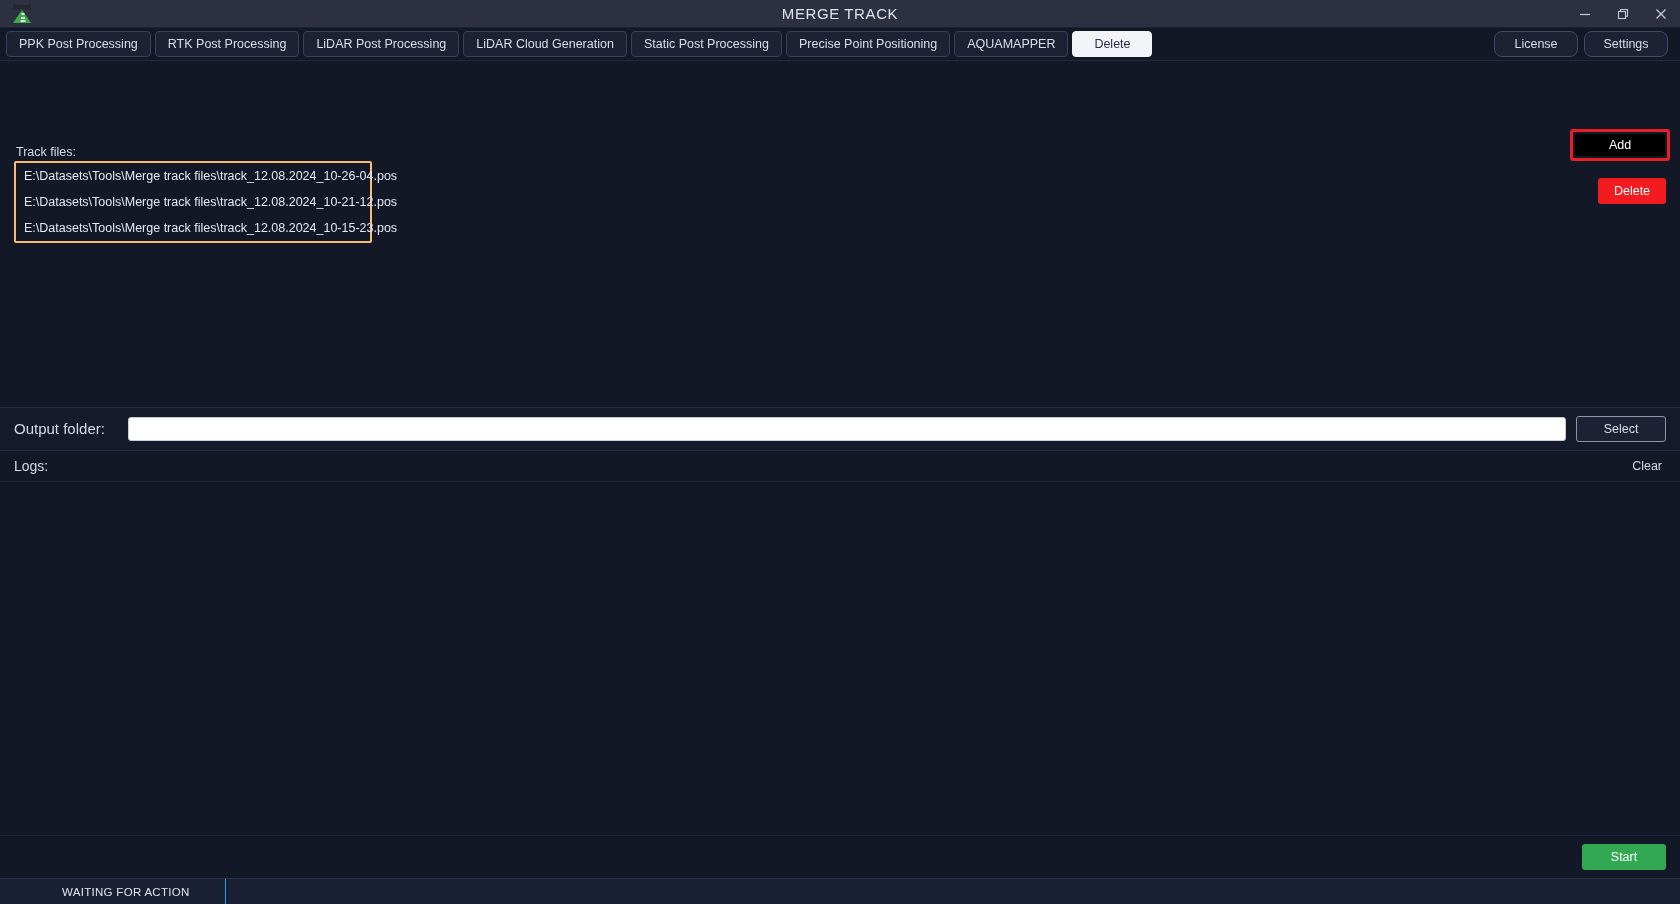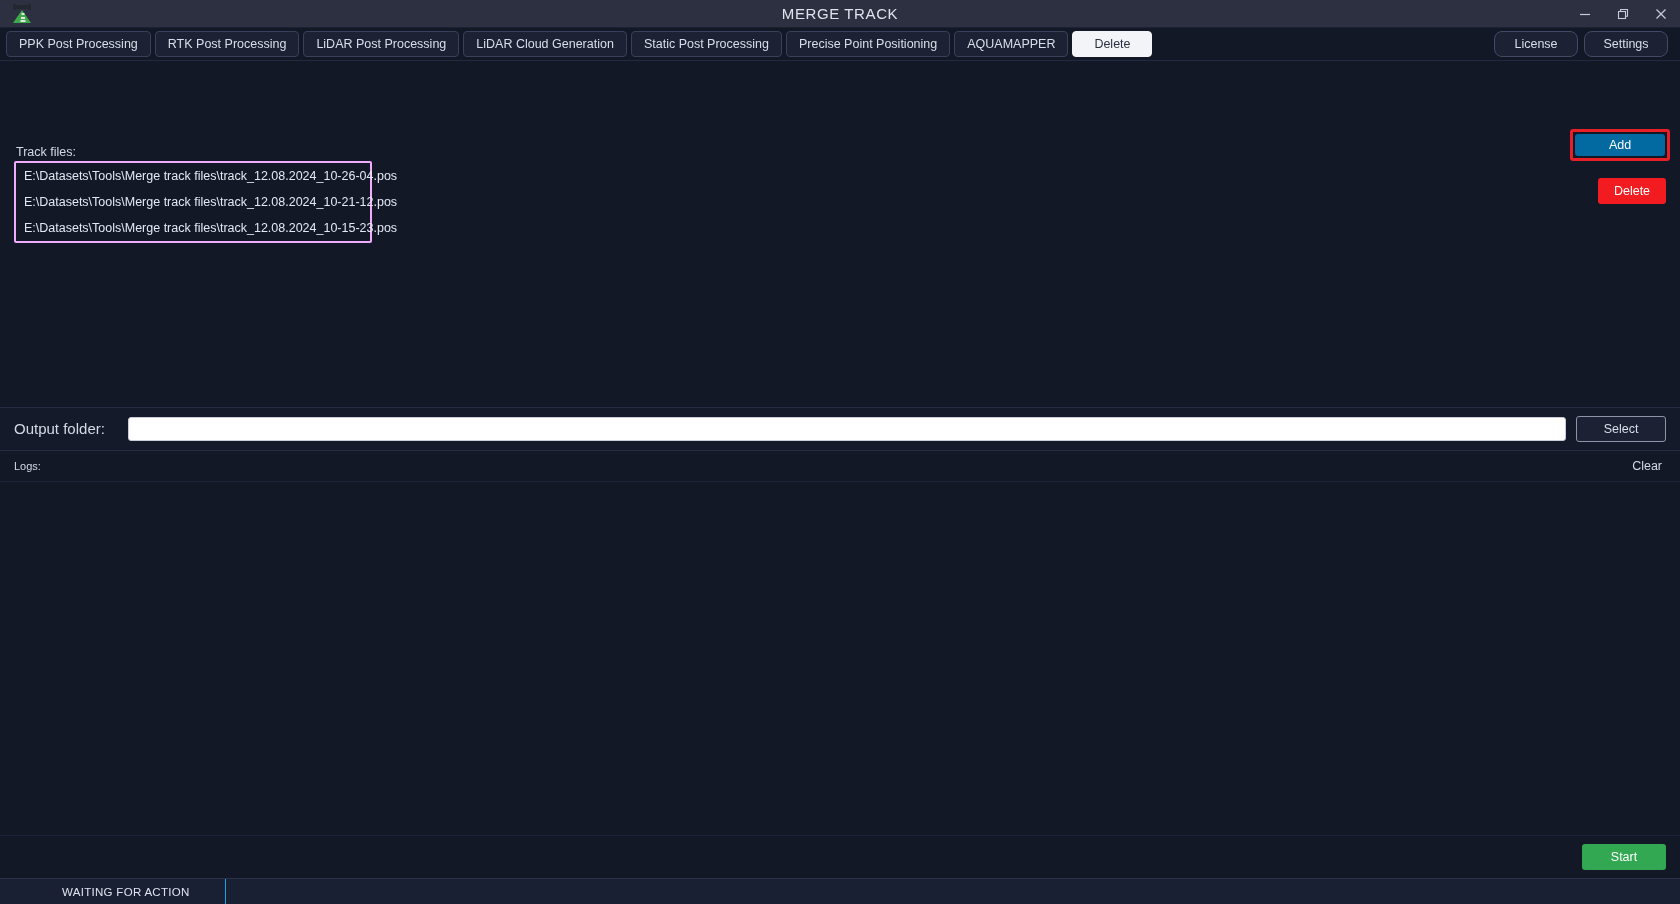--- a/index.html
+++ b/index.html
@@ -163,21 +163,21 @@
     color: #d5d9e6;
     margin-top: 16px;
   }
   #track-files-label { left: 16px; top: 68px; }
 
   .filelist-wrap {
     position: absolute;
     left: 14px;
     top: 100px;
     width: 358px;
-    border: 2px solid #f0abfc;
+    border: 2px solid #fdba74;
     border-radius: 2px;
     padding: 0;
     background: transparent;
   }
   .file-row {
     height: 26px;
     display: flex;
     align-items: center;
     padding: 0 6px 0 8px;
     font-size: 12.5px;
@@ -192,21 +192,21 @@
     top: 68px;
     width: 100px;
     height: 32px;
     border: 3px solid #e81f26;
     border-radius: 3px;
     padding: 2px;
   }
   .btn-add {
     width: 100%;
     height: 100%;
-    background: #0369a1;
+    background: #000000;
     color: #ffffff;
     font-size: 12.5px;
     border: none;
     border-radius: 3px;
     display: flex;
     align-items: center;
     justify-content: center;
     font-family: "Liberation Sans", sans-serif;
   }
   .btn-delete {
@@ -273,21 +273,21 @@
 
   
   .logs-header {
     height: 30px;
     min-height: 30px;
     display: flex;
     align-items: center;
     padding: 0 14px;
     background: #131827;
   }
-  .logs-label { font-size: 11px; color: #d5d9e6; text-align: center; }
+  .logs-label { font-size: 14px; color: #d5d9e6; text-align: center; }
   .logs-clear {
     margin-left: auto;
     font-size: 12.5px;
     color: #d5d9e6;
     background: none;
     border: none;
     font-family: "Liberation Sans", sans-serif;
     padding: 2px 4px;
   }
 

